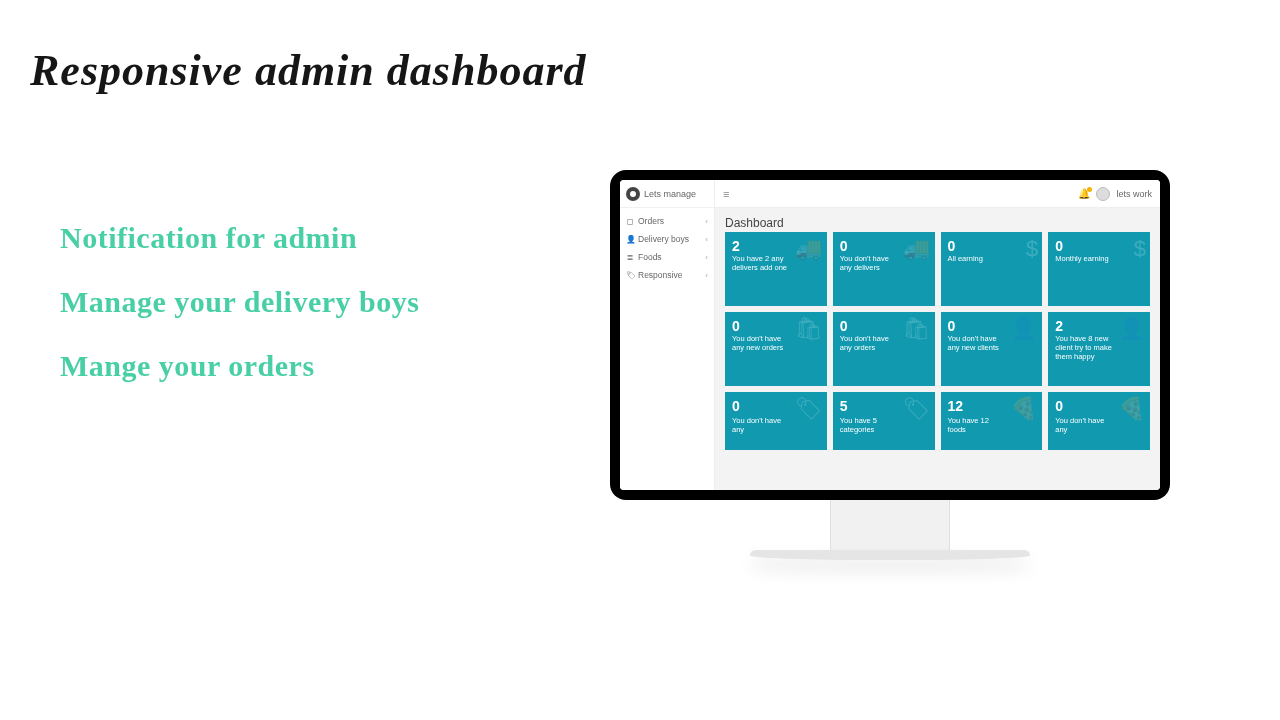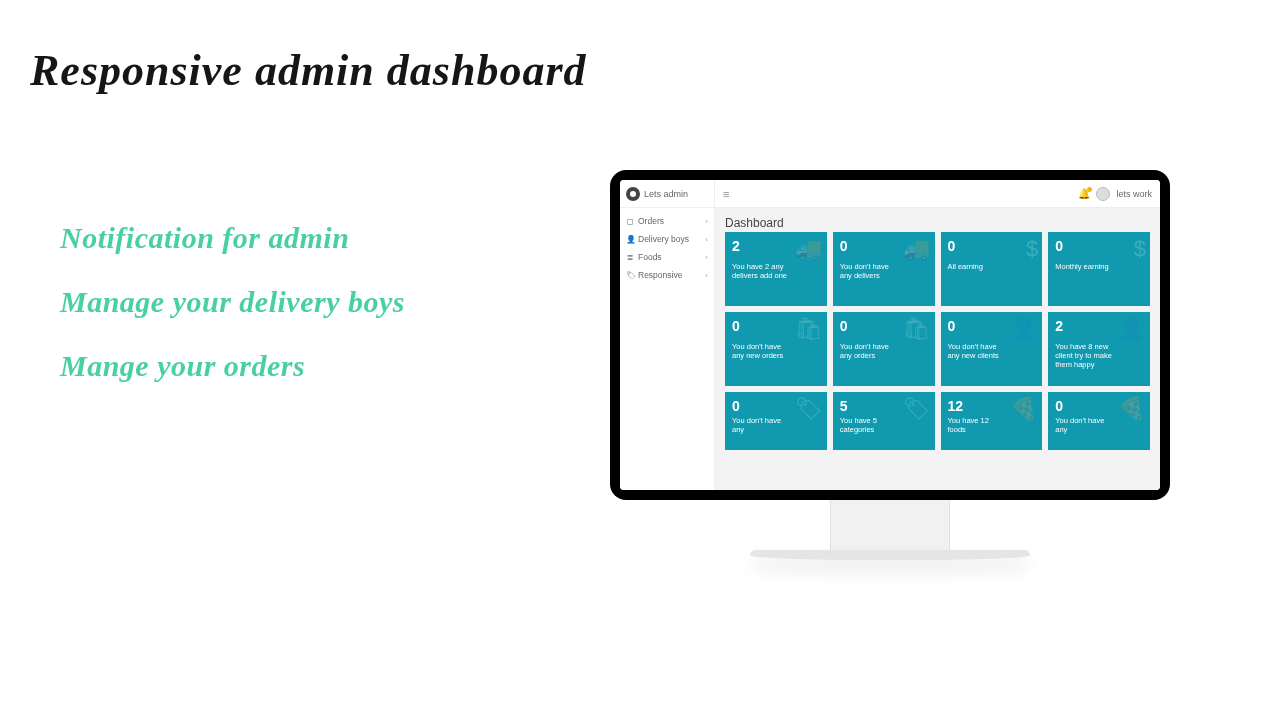--- a/index.html
+++ b/index.html
@@ -8,21 +8,21 @@
 
   
   .headline {
     position: absolute; left: 30px; top: 45px;
     font-size: 44px; font-weight: 800; font-style: italic; color: #161616;
     font-family: Georgia, "Times New Roman", serif; letter-spacing: 1px;
   }
   .features {
     position: absolute; left: 60px; top: 220px;
     font-family: Georgia, "Times New Roman", serif;
-    font-style: italic; color: #49cfa6;
+    color: #49cfa6;
   }
   .features div { font-size: 30px; line-height: 1.2; margin-bottom: 28px; font-weight: 600; letter-spacing: .5px; }
   .cta {
     position: absolute; left: 380px; top: 620px;
     font-size: 42px; font-weight: 800; font-style: italic; color: #161616;
     font-family: Georgia, "Times New Roman", serif; letter-spacing: 1px;
   }
 
   
   .monitor-wrap { position: absolute; left: 610px; top: 170px; width: 560px; }
@@ -62,21 +62,21 @@
   .bell { position:relative; font-size:10px; color:#888; cursor:pointer; }
   .bell-dot { position:absolute; right:-2px; top:-1px; width:5px; height:5px; background:#f4b400; border-radius:50%; }
   .avatar { width:14px; height:14px; border-radius:50%; background:#ddd; border:1px solid #bbb; }
 
   .content { flex:1; padding: 8px 10px; overflow:hidden; }
   .dash-title { font-size: 12px; color:#444; margin-bottom:2px; font-weight:500; }
   .grid { display:grid; grid-template-columns: repeat(4, 1fr); gap:6px; }
   .card { background:#119aaf; color:#fff; height:74px; padding:6px 7px; position:relative; overflow:hidden; }
   .card.row3 { height:58px; }
   .card-num { font-size:14px; font-weight:700; }
-  .card-txt { font-size:7.5px; line-height:1.2; margin-top:8px; max-width:70%; opacity:.98; }
+  .card-txt { font-size:7.5px; line-height:1.2; max-width:70%; opacity:.98; }
   .card.row3 .card-txt { margin-top:2px; }
   .card-ico {
     position:absolute; right:4px; top:4px; font-size:22px;
     color: rgba(255,255,255,.18);
   }
 </style>
 </head>
 <body>
 
 <div class="page">
@@ -91,21 +91,21 @@
 
 
   <div class="monitor-wrap">
     <div class="monitor">
       <div class="screen">
         <div class="dash">
 
           <div class="sidebar">
             <div class="brand">
               <div class="brand-logo"></div>
-              <div class="brand-text">Lets admin</div>
+              <div class="brand-text">Lets manage</div>
             </div>
             <div class="nav">
               <div class="nav-item">
                 <span class="nav-left">
                   <span class="nav-ico">◻</span>
                   <span>Orders</span>
                 </span>
                 <span class="nav-chev">‹</span>
               </div>
               <div class="nav-item">

